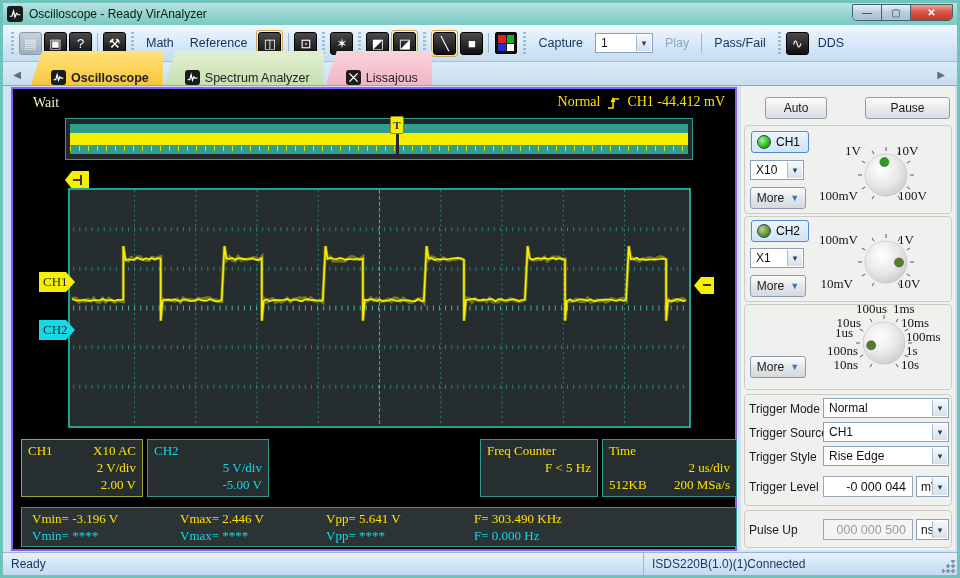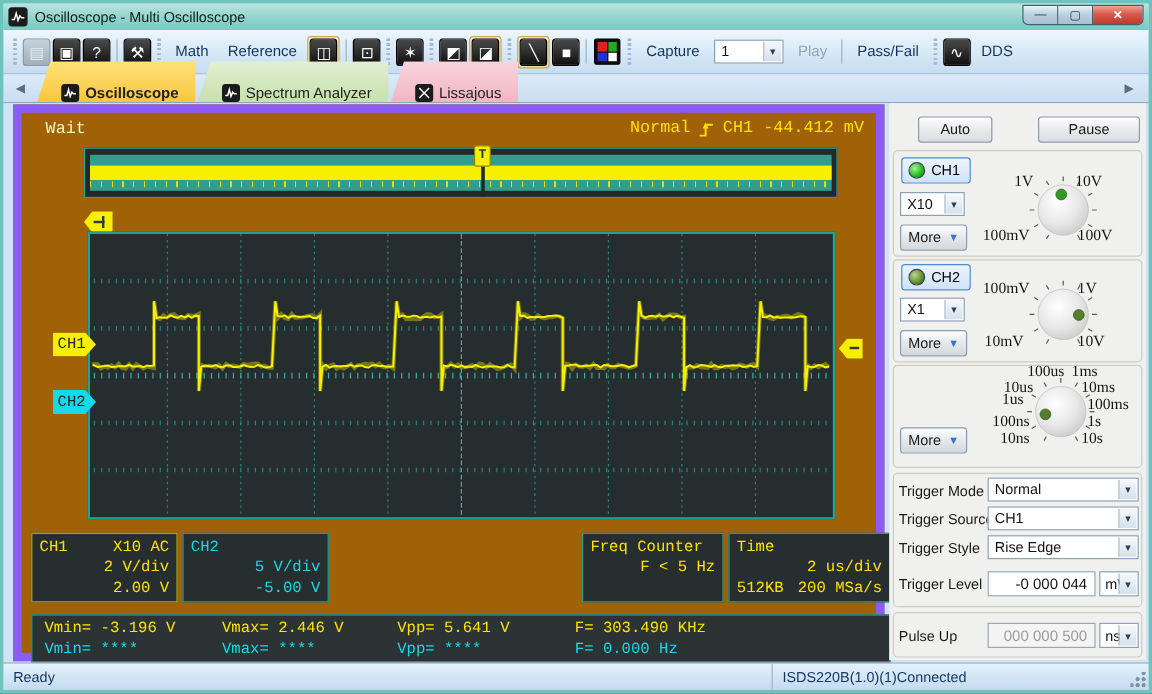--- a/index.html
+++ b/index.html
@@ -39,21 +39,21 @@
   .tab-arrow.right { margin-left:auto; }
   .tab { height:34px; display:flex; align-items:flex-end; gap:5px; padding:0 14px 0 20px; clip-path:polygon(11px 0,100% 0,100% 100%,0 100%); font-size:12.5px; color:#222; margin-right:2px; }
   .tab-icon { width:15px; height:15px; background:#1b1b1b; border-radius:3px; display:flex; align-items:center; justify-content:center; flex:0 0 auto; }
   .tab.osc { background:linear-gradient(#ffe27a,#f8c63d); font-weight:bold; }
   .tab.spec { background:linear-gradient(#e2f0d2,#c7dfae); }
   .tab.liss { background:linear-gradient(#f9d3dc,#f0b6c3); }
 
   
   .content { position:relative; flex:1; background:#cfe3f5; }
 
-  .scope { position:absolute; left:8px; top:1px; width:726px; height:464px; background:#a16207; border:7px solid #8b5cf6; font-family:Liberation Mono, monospace; }
+  .scope { position:absolute; left:8px; top:1px; width:726px; height:464px; background:#000000; border:2px solid #8b5cf6; font-family:Liberation Serif, serif; }
   .scope-status { position:absolute; left:20px; top:6px; color:#f6f4c4; font-size:14px; }
   .trig-readout { position:absolute; right:10px; top:5px; color:#ffe100; font-size:14px; display:flex; align-items:center; gap:7px; }
 
   .timeline { position:absolute; left:52px; top:29px; width:628px; height:42px; border:1px solid #2aa190; background:#23292b; }
   .tl-green { position:absolute; left:4px; right:4px; top:5px; bottom:5px; background:#2f9e8d; }
   .tl-band { position:absolute; left:0; right:0; top:9px; height:12px; background:#f6ef00; }
   .tl-ticks { position:absolute; left:0; right:0; top:22px; height:5px; background:repeating-linear-gradient(90deg,#e8e000 0 1px,transparent 1px 9px); }
   .tl-cut { position:absolute; left:330px; top:0; bottom:0; width:3px; background:#23292b; }
   .t-flag { position:absolute; left:324px; top:-3px; width:14px; height:18px; background:#f6ef00; border:1px solid #8f8a00; border-radius:2px; color:#35383a; font-size:11px; text-align:center; line-height:16px; font-weight:bold; }
 
@@ -113,21 +113,21 @@
 <body>
 
 <div class="window">
 
   <div class="titlebar">
     <span class="app-icon">
       <svg width="12" height="12" viewBox="0 0 16 16">
           <path d="M1 11 L4 11 6 4 8 12 10 7 12 9 15 9" stroke="#fff" stroke-width="1.6" fill="none"></path>
         </svg>
     </span>
-    <span class="title-text">Oscilloscope - Multi Oscilloscope</span>
+    <span class="title-text">Oscilloscope - Ready VirAnalyzer</span>
     <span class="win-controls">
       <span class="win-btn">—</span>
       <span class="win-btn">▢</span>
       <span class="win-btn close">✕</span>
     </span>
   </div>
 
   <div class="toolbar">
     <span class="grip"></span>
     <span class="tbtn disabled">▤</span>

